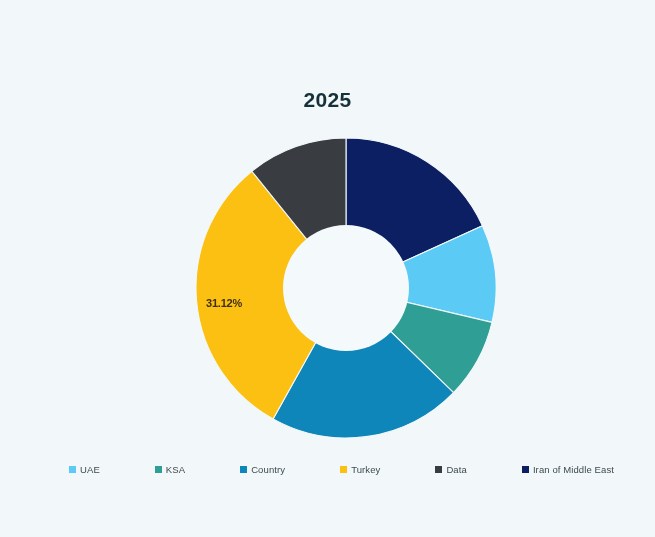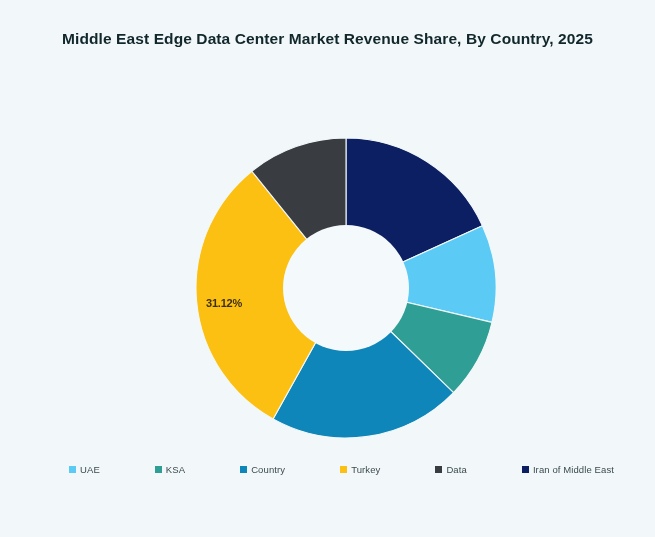--- a/index.html
+++ b/index.html
@@ -101,22 +101,22 @@
     font-size: 9.5px;
     color: #3d4a4f;
     letter-spacing: 0.1px;
   }
 </style>
 </head>
 <body>
 
 <div id="chart-card">
 
-  <div id="chart-title">Middle East Edge Data Center Market Revenue Share, By Country, 2025</div>
 
+  <div id="chart-subtitle">2025</div>
 
   <div id="donut-wrap">
     <svg id="donut-svg" viewBox="0 0 300 300">
       <g id="slices">
           <path d="M 150 150 L 150.00 0.00 A 150 150 0 0 1 286.44 87.67 Z" fill="#0d1f63" class="slice"></path>
           <path d="M 150 150 L 286.44 87.67 A 150 150 0 0 1 296.01 184.37 Z" fill="#5bcbf5" class="slice"></path>
           <path d="M 150 150 L 296.01 184.37 A 150 150 0 0 1 257.52 254.59 Z" fill="#2f9e94" class="slice"></path>
           <path d="M 150 150 L 257.52 254.59 A 150 150 0 0 1 77.08 281.08 Z" fill="#0f86ba" class="slice"></path>
           <path d="M 150 150 L 77.08 281.08 A 150 150 0 0 1 55.85 33.23 Z" fill="#fbc011" class="slice"></path>
           <path d="M 150 150 L 55.85 33.23 A 150 150 0 0 1 150.00 0.00 Z" fill="#393c40" class="slice"></path>

